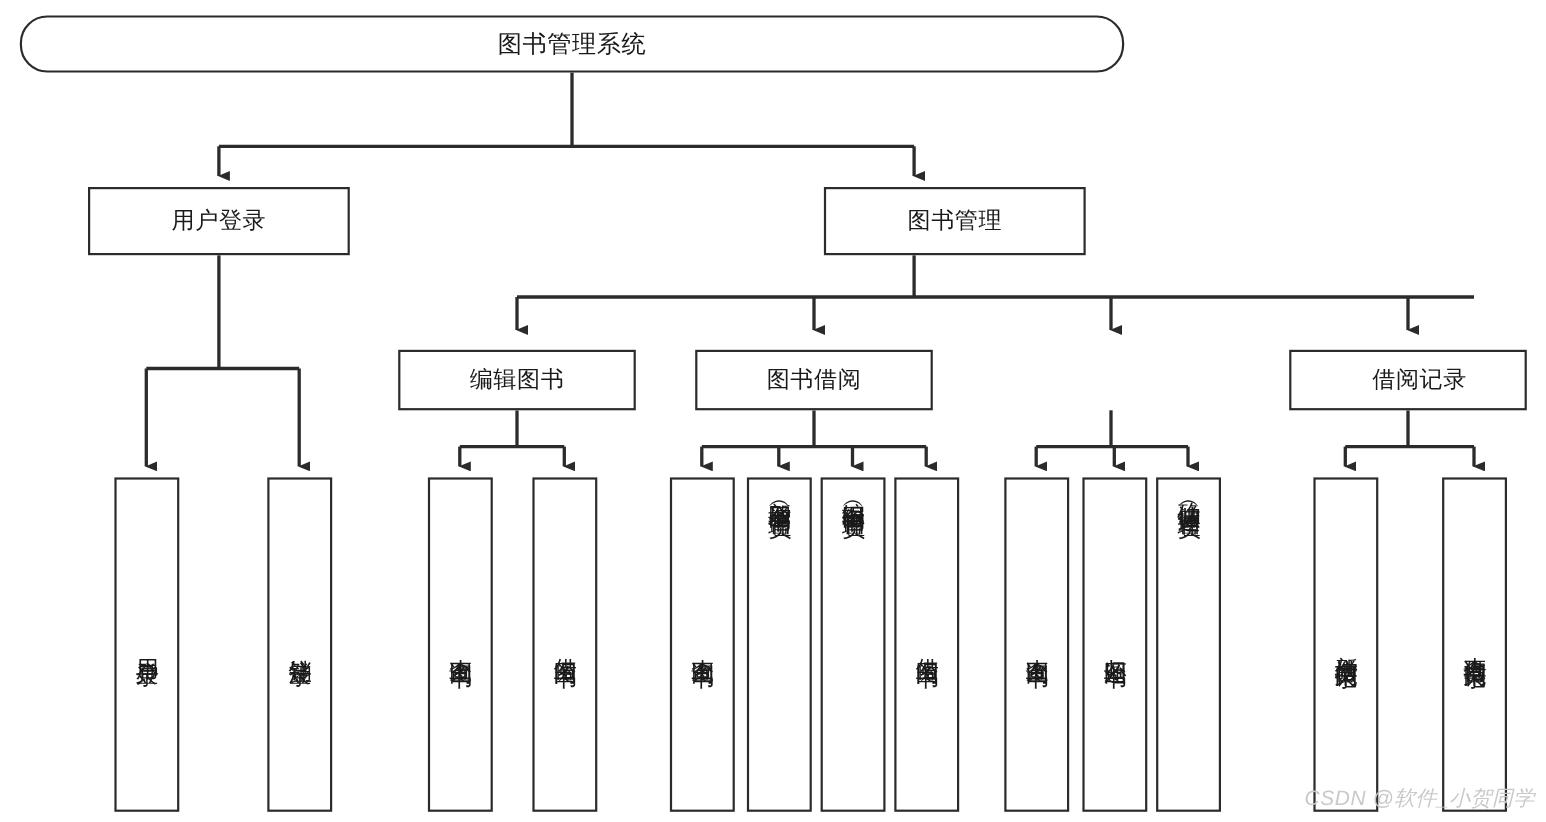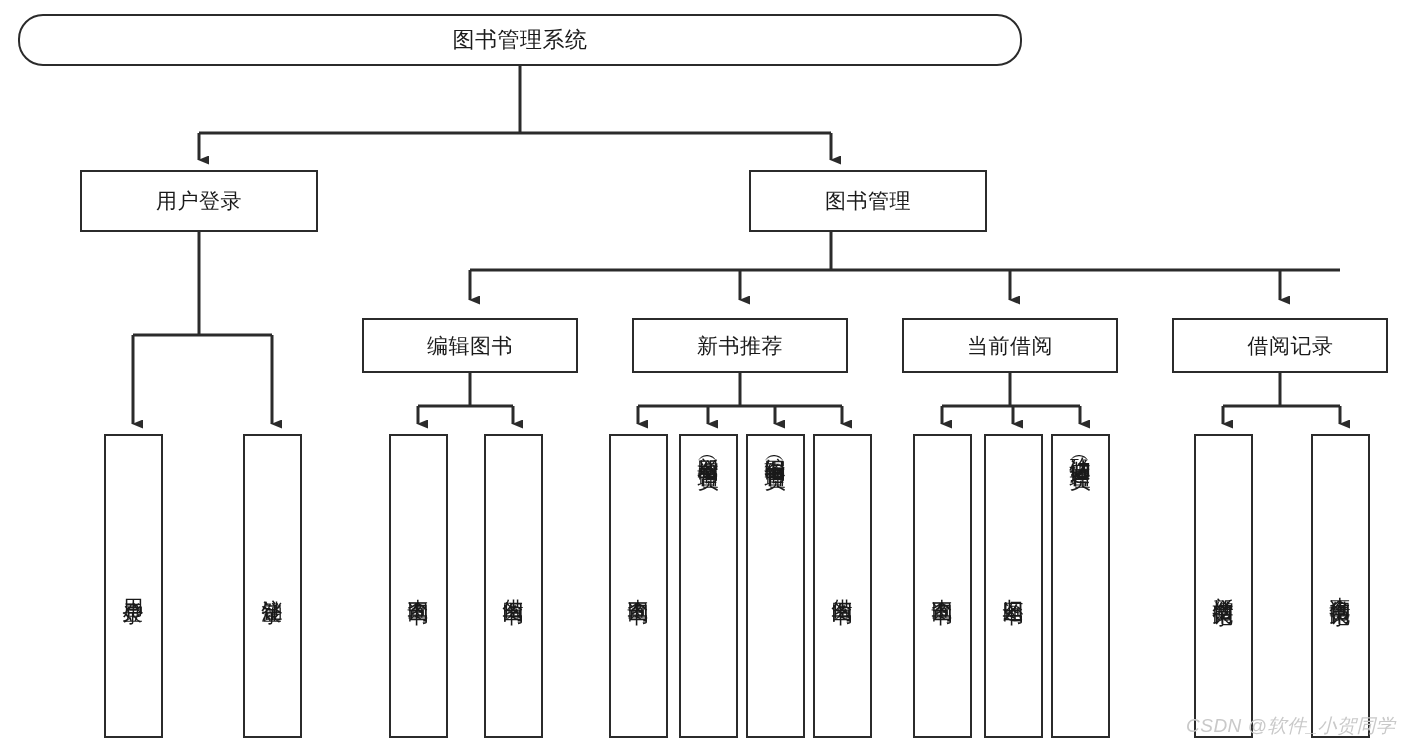--- a/index.html
+++ b/index.html
@@ -142,24 +142,21 @@
     <span class="lbl">用户登录</span>
   </div>
   <div class="node horiz" style="left:749px; top:170px; width:238px; height:62px;">
     <span class="lbl">图书管理</span>
   </div>
 
   <div class="node horiz" style="left:362px; top:318px; width:216px; height:55px;">
     <span class="lbl">编辑图书</span>
   </div>
   <div class="node horiz" style="left:632px; top:318px; width:216px; height:55px;">
-    <span class="lbl">新书推荐</span>
-  </div>
-  <div class="node horiz" style="left:902px; top:318px; width:216px; height:55px;">
-    <span class="lbl">当前借阅</span>
+    <span class="lbl">图书借阅</span>
   </div>
   <div class="node horiz" style="left:1172px; top:318px; width:216px; height:55px;padding-left:21px;">
     <span class="lbl">借阅记录</span>
   </div>
 
   <div class="node vert mid" style="left:104px; top:434px; width:59px; height:304px;">
     <span class="lbl">用户登录</span>
   </div>
   <div class="node vert mid" style="left:243px; top:434px; width:59px; height:304px;">
     <span class="lbl">注销登录</span>

